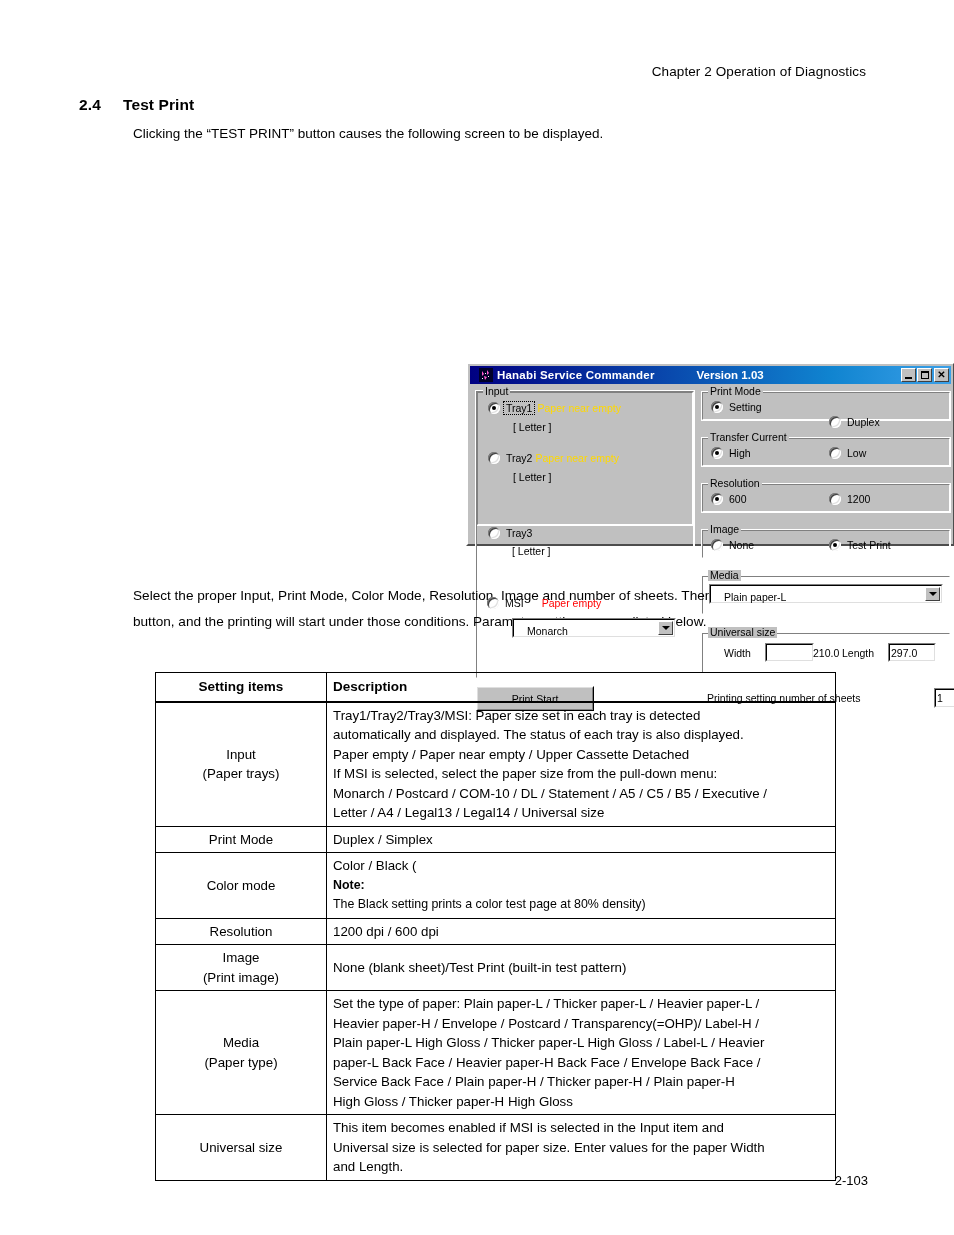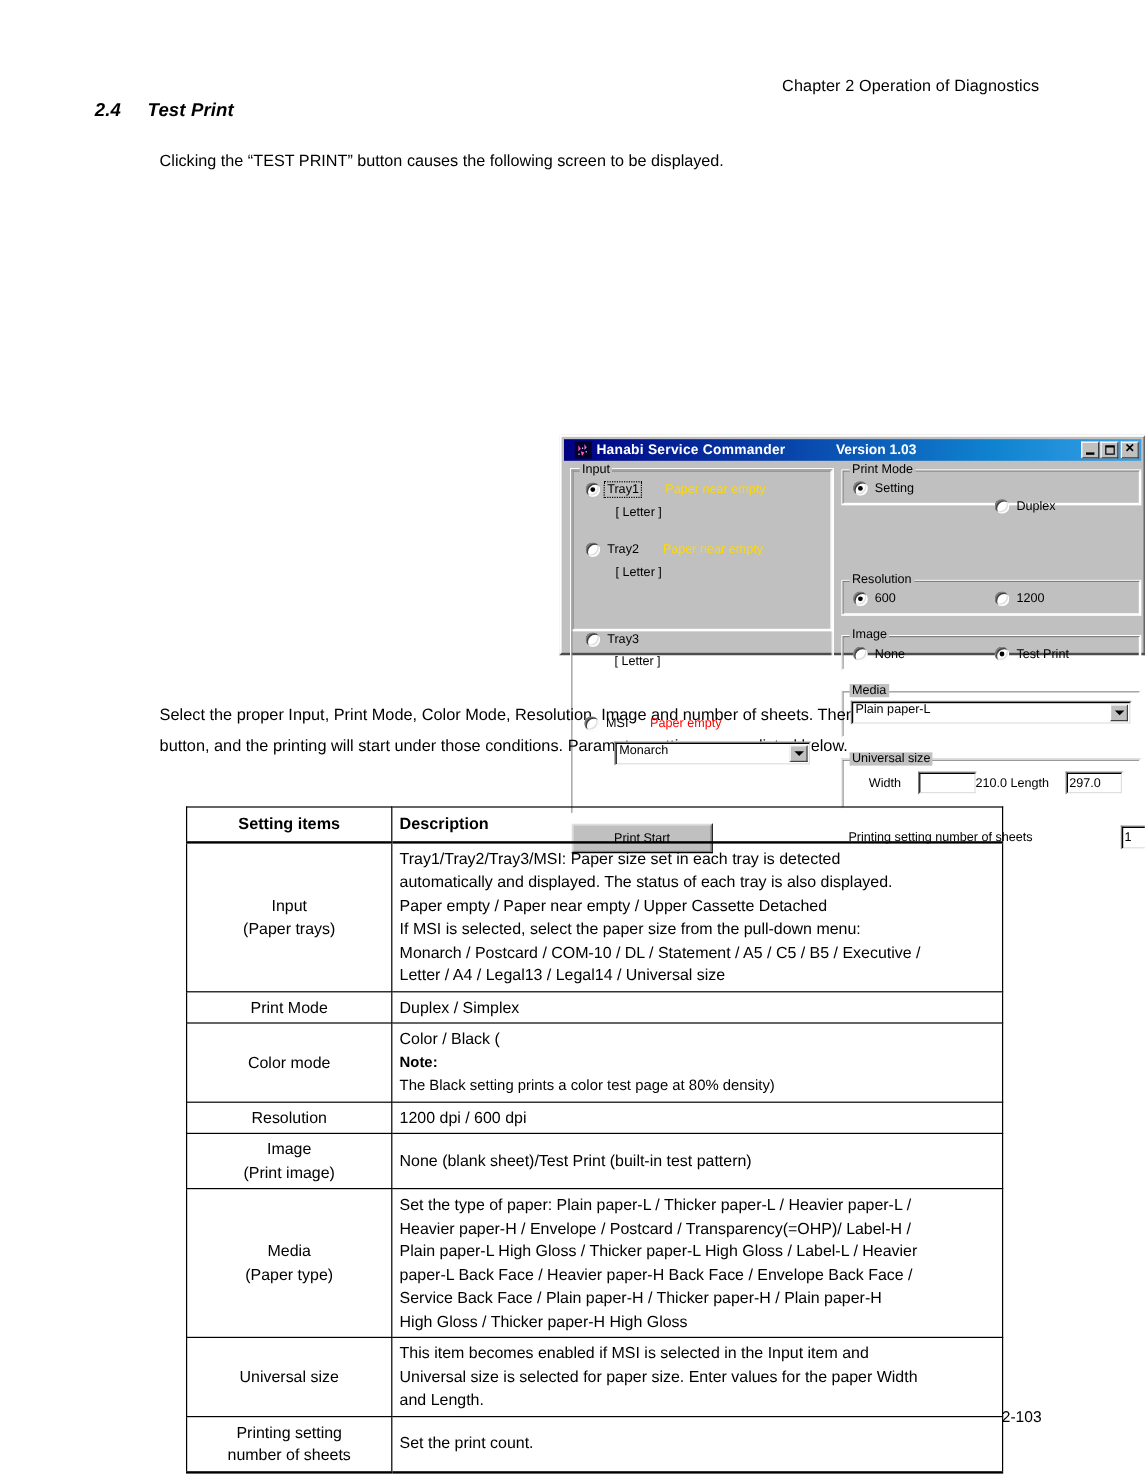--- a/index.html
+++ b/index.html
@@ -19,26 +19,25 @@
   
   .page-header {
     position: absolute;
     top: 64px;
     right: 88px;
     font-size: 13.5px;
     letter-spacing: 0.1px;
   }
   .section-heading {
     position: absolute;
-    top: 84px;
+    top: 96px;
     left: 79px;
     font-size: 15.5px;
     font-weight: bold;
     letter-spacing: 0.1px;
-    font-style: italic;
   }
   .section-heading .num { display: inline-block; width: 44px; }
   .intro-text {
     position: absolute;
     top: 126px;
     left: 133px;
     font-size: 13.5px;
   }
   .body-para {
     position: absolute;
@@ -213,41 +212,41 @@
     border-radius: 50%;
     background: #000000;
   }
   .radio-label { margin-left: 6px; font-size: 10.5px; color: #000; }
   .radio-label.focused {
     outline: 1px dotted #000;
     padding: 0px 2px;
     margin-left: 4px;
   }
 
-  .status-text { margin-left: 20px; font-size: 10.5px; }
+  .status-text { margin-left: 3px; font-size: 10.5px; }
   .status-near { color: #ffd900; }
   .status-empty { color: #ff0000; }
 
   .paper-size {
     position: absolute;
     font-size: 10.5px;
     color: #000;
   }
 
   
   .combo {
     position: absolute;
     background: #ffffff;
     border: 1px solid #808080;
     border-right-color: #ffffff;
     border-bottom-color: #ffffff;
     box-sizing: border-box;
     display: flex;
-    align-items: flex-start;
-    padding-left: 3px;
+    align-items: flex-end;
+    padding-left: 14px;
   }
   .combo .cin {
     position:absolute; left:0; top:0; right:0; bottom:0;
     border:1px solid #000; border-right-color:#dfdfdf; border-bottom-color:#dfdfdf;
     pointer-events:none;
   }
   .combo-text { font-size: 10.5px; position: relative; z-index:2;}
   .combo-arrow {
     position: absolute;
     right: 2px; top: 2px;
@@ -437,20 +436,34 @@
             <span class="radio checked"></span>
             <span class="radio-label">Setting</span>
           </div>
           <div class="radio-row" style="left:127px; top:9px;margin-top:15px;">
             <span class="radio"></span>
             <span class="radio-label">Duplex</span>
           </div>
         </div>
       </div>
 
+      <div class="gbox" style="left:231px; top:52px; width:250px; height:30px;">
+        <div class="gbox-inner"></div>
+        <div class="gbox-title">Transfer Current</div>
+        <div class="gbox-content">
+          <div class="radio-row" style="left:9px; top:9px;">
+            <span class="radio checked"></span>
+            <span class="radio-label">High</span>
+          </div>
+          <div class="radio-row" style="left:127px; top:9px;">
+            <span class="radio"></span>
+            <span class="radio-label">Low</span>
+          </div>
+        </div>
+      </div>
 
       <div class="gbox" style="left:231px; top:98px; width:250px; height:30px;">
         <div class="gbox-inner"></div>
         <div class="gbox-title">Resolution</div>
         <div class="gbox-content">
           <div class="radio-row" style="left:9px; top:9px;">
             <span class="radio checked"></span>
             <span class="radio-label">600</span>
           </div>
           <div class="radio-row" style="left:127px; top:9px;">
@@ -597,25 +610,16 @@
       <tr>
         <td class="col-item cell-lines">
           <span>Universal size</span>
         </td>
         <td class="col-desc cell-lines">
           <span>This item becomes enabled if MSI is selected in the Input item and</span>
           <span>Universal size is selected for paper size. Enter values for the paper Width</span>
           <span>and Length.</span>
         </td>
       </tr>
-      <tr class="last-row">
-        <td class="col-item cell-lines">
-          <span>Printing setting</span>
-          <span>number of sheets</span>
-        </td>
-        <td class="col-desc cell-lines">
-          <span>Set the print count.</span>
-        </td>
-      </tr>
     </tbody>
 </table>
 
 <div class="page-number">2-103</div>
 
 </body></html>

